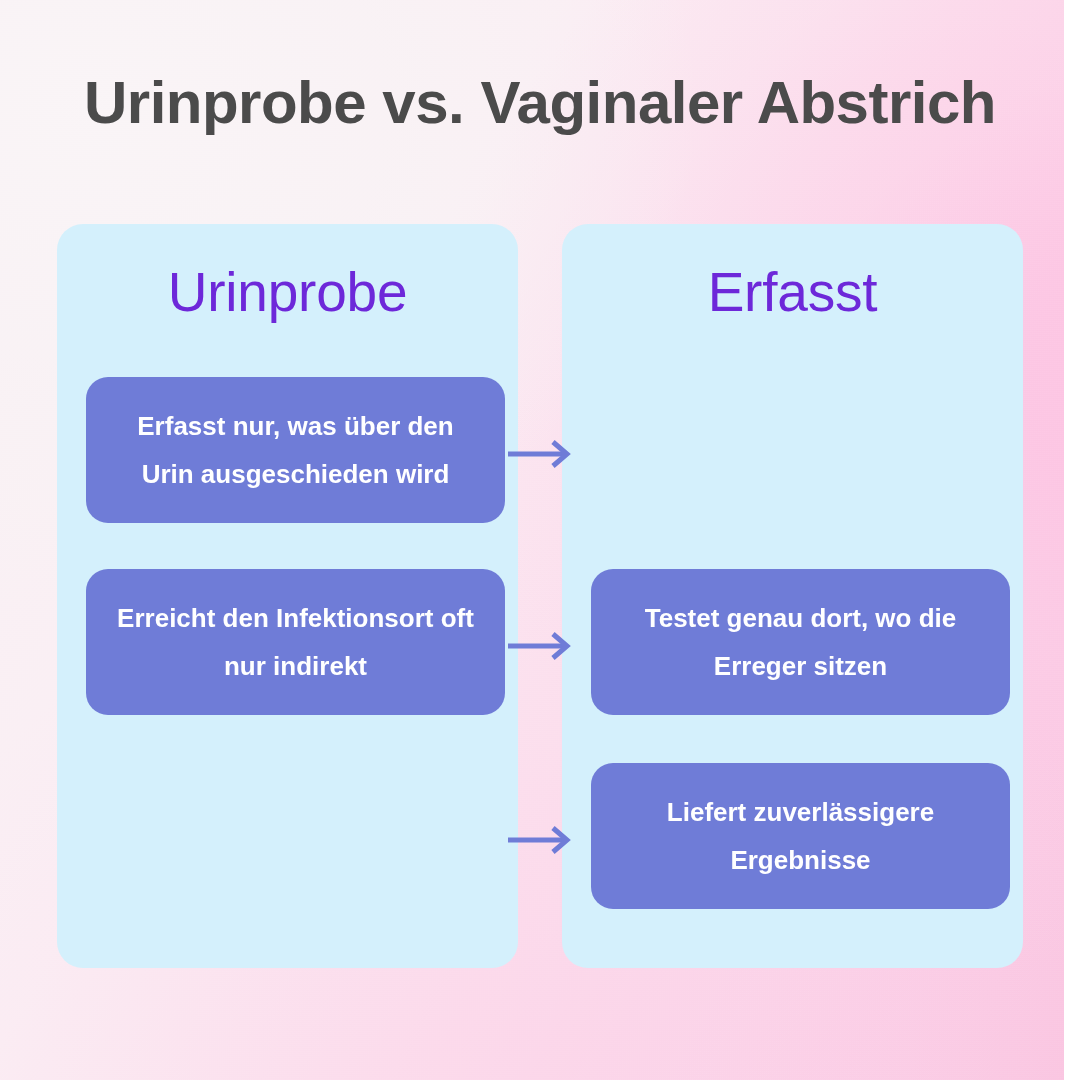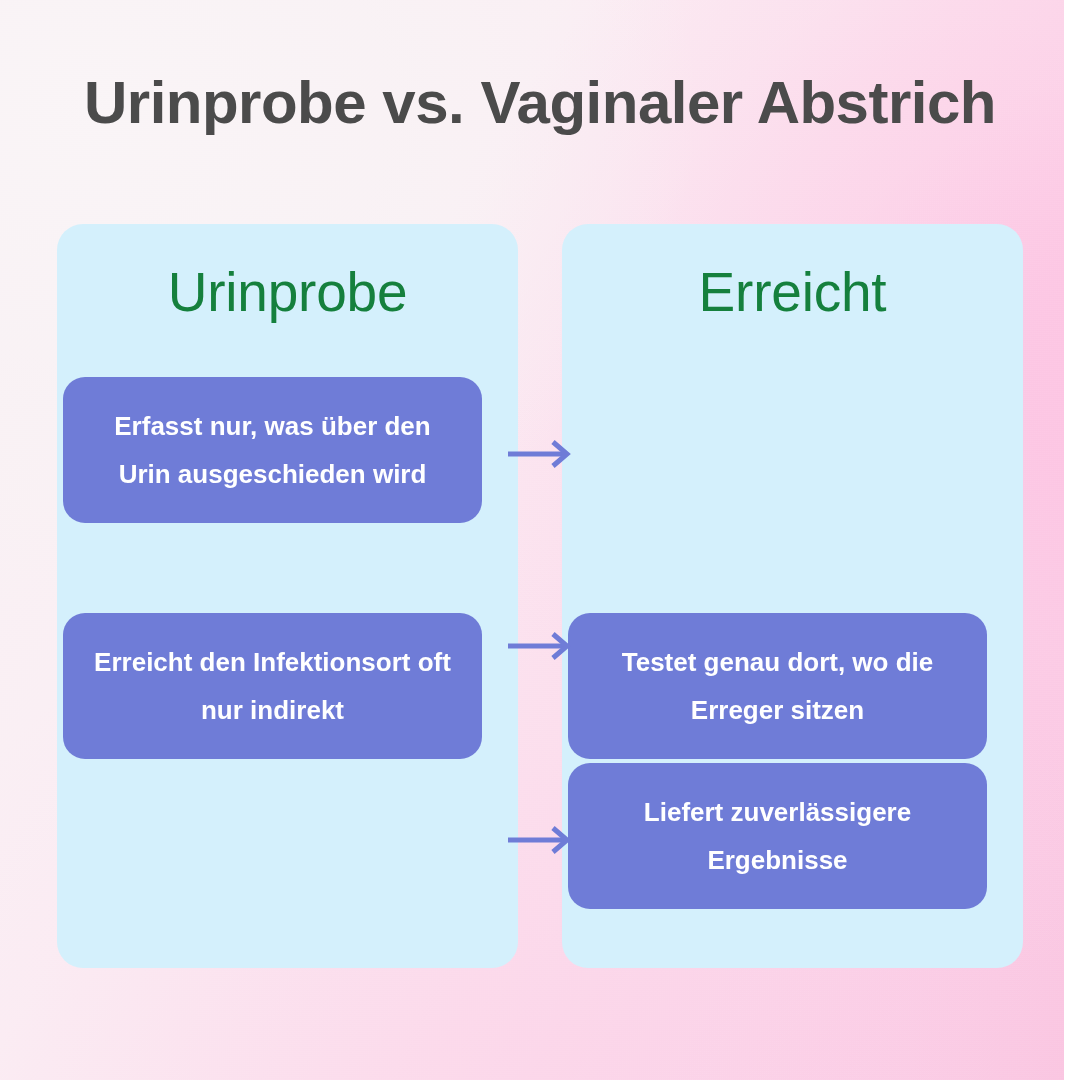--- a/index.html
+++ b/index.html
@@ -60,43 +60,43 @@
   .panel-right { left: 562px; }
 
   .panel-heading {
     position: absolute;
     top: 36px;
     left: 0;
     width: 100%;
     text-align: center;
     font-size: 55px;
     font-weight: 400;
-    color: #15803d;
+    color: #6d28d9;
     letter-spacing: -0.2px;
   }
 
   .card {
     position: absolute;
-    left: 6px;
+    left: 29px;
     width: 419px;
     border-radius: 22px;
     background: #6f7cd7;
     color: #ffffff;
     display: flex;
     align-items: center;
     justify-content: center;
     text-align: center;
     font-size: 26px;
     font-weight: 600;
     line-height: 48px;
     padding: 0 31px;
     box-sizing: border-box;
   }
   .card-0 { top: 153px; height: 146px; }
-  .card-1 { top: 345px; height: 146px; margin-top: 44px; }
+  .card-1 { top: 345px; height: 146px; }
   .card-2 { top: 539px; height: 146px; }
 
   .card-text { display: block; }
 
   .arrow {
     position: absolute;
     left: 506px;
     width: 68px;
     height: 34px;
   }
@@ -119,21 +119,21 @@
 
     <div class="card card-0">
       <span class="card-text">Erfasst nur, was über den Urin ausgeschieden wird</span>
     </div>
     <div class="card card-1">
       <span class="card-text">Erreicht den Infektionsort oft nur indirekt</span>
     </div>
   </div>
 
   <div class="panel panel-right">
-    <div class="panel-heading">Erreicht</div>
+    <div class="panel-heading">Erfasst</div>
 
     <div class="card card-2">
       <span class="card-text">Liefert zuverlässigere Ergebnisse</span>
     </div>
     <div class="card card-1">
       <span class="card-text">Testet genau dort, wo die Erreger sitzen</span>
     </div>
   </div>
 
   <div class="arrow arrow-0">

